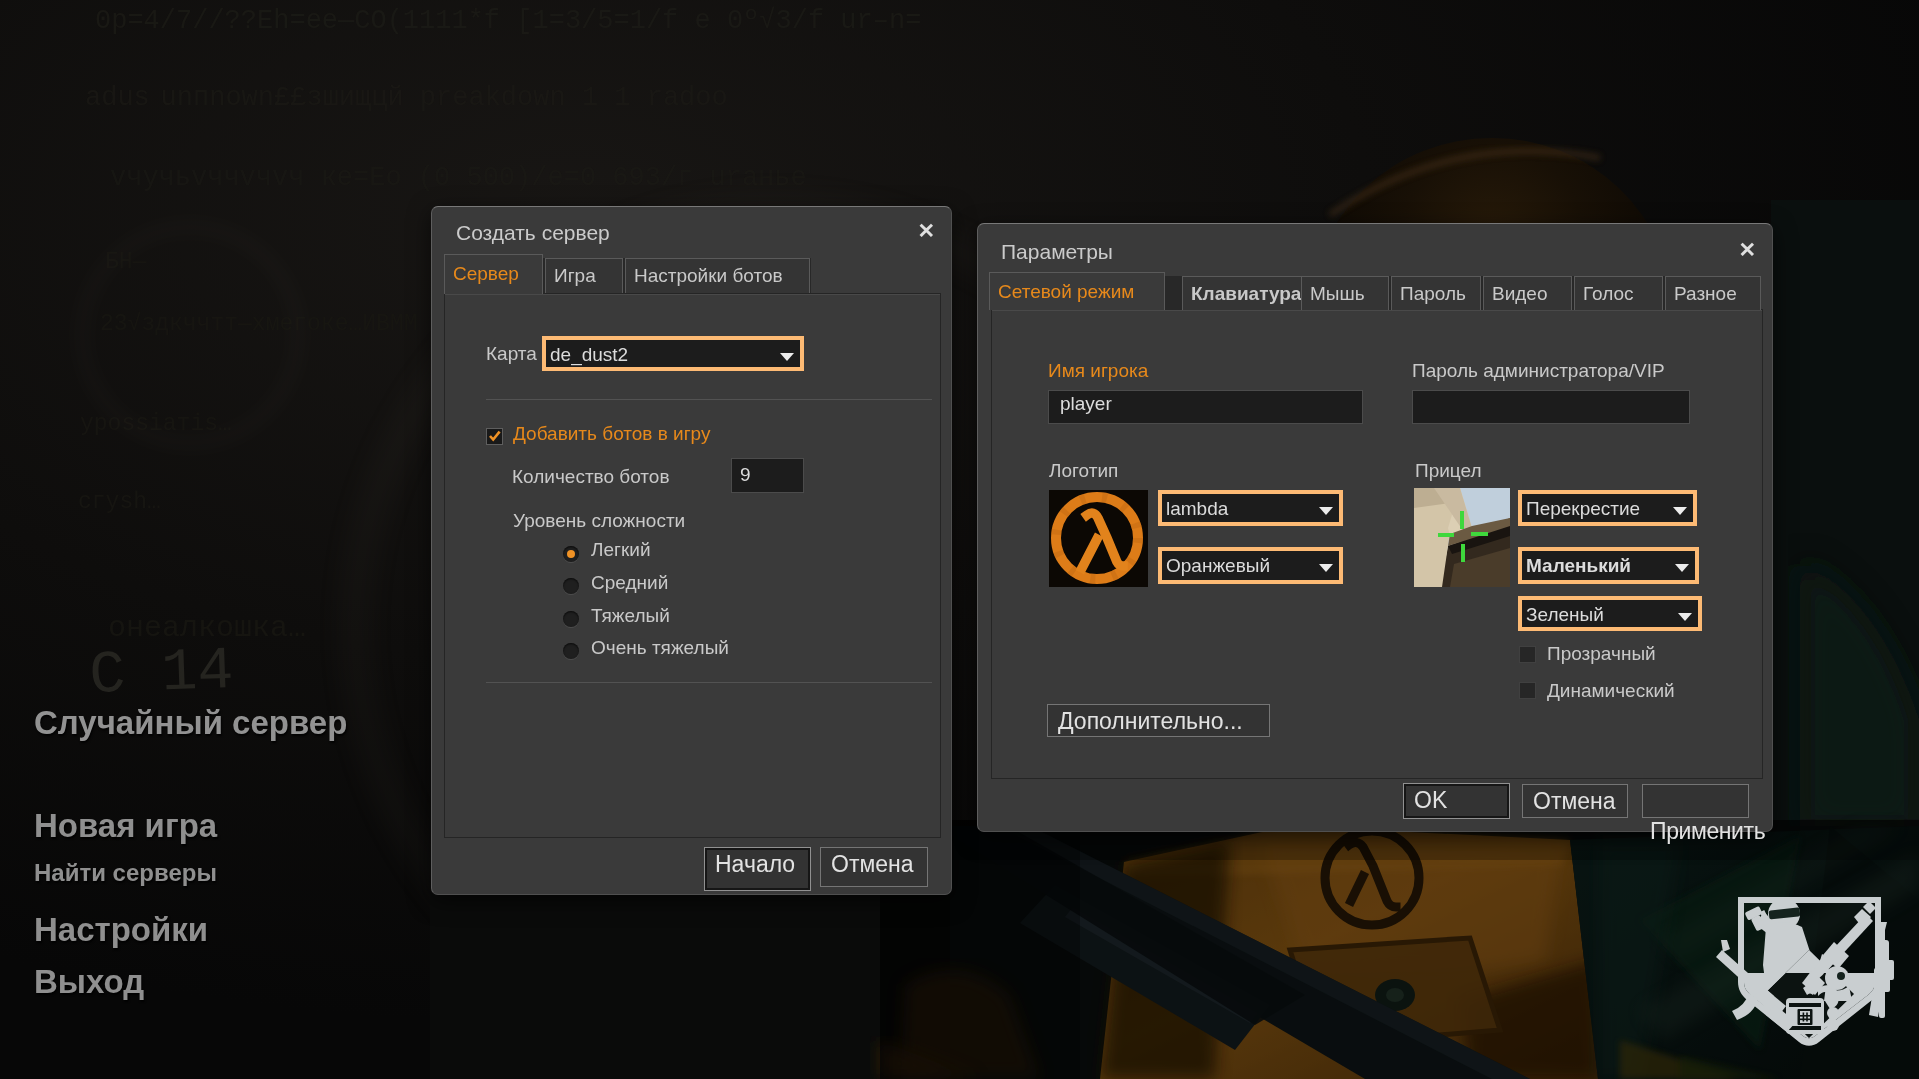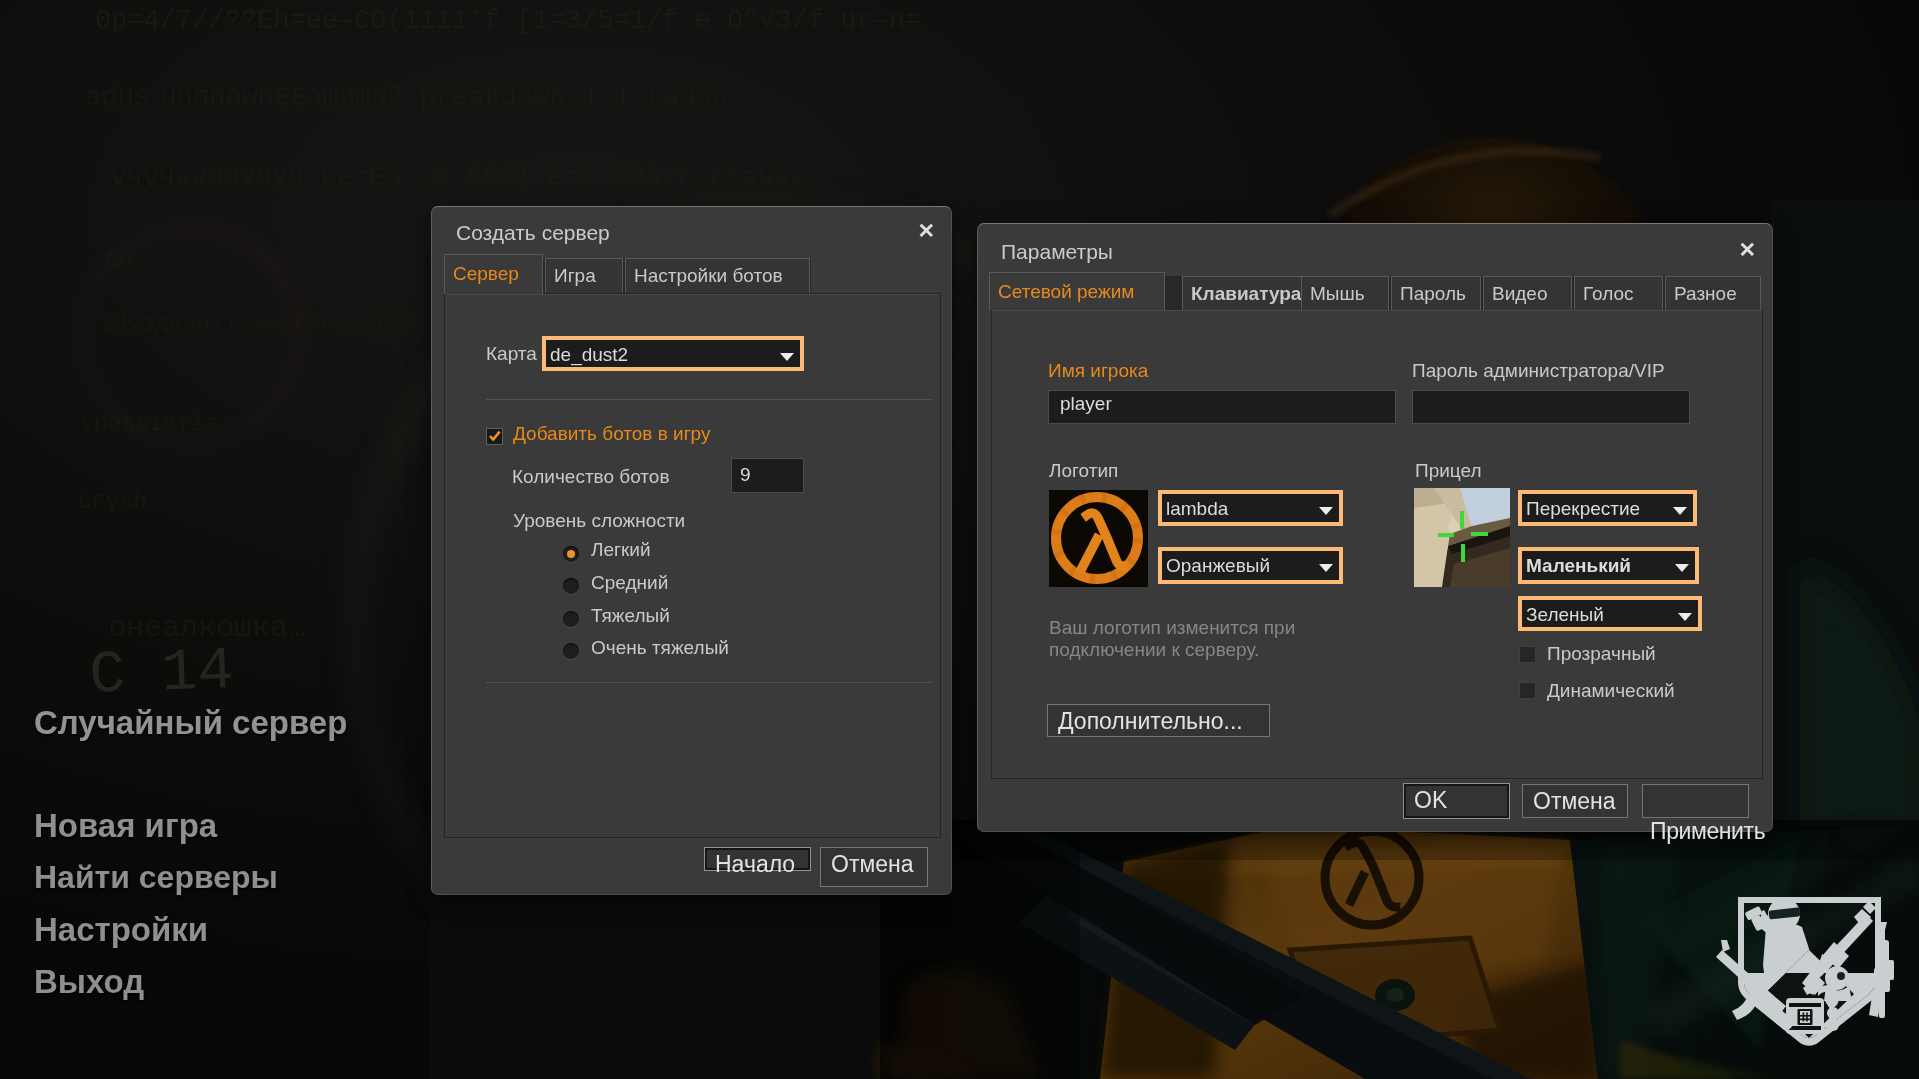--- a/index.html
+++ b/index.html
@@ -215,21 +215,21 @@
   <rect x="214" y="98" width="16" height="24" rx="2"></rect>
   <path d="M213,120 L223,120 L218,147 L209,145 Z"></path>
   <rect x="226" y="90" width="8" height="20" rx="2"></rect>
   <path d="M217,52 L227,52 L225,60 L219,60 Z"></path>
  </g>
  <circle cx="181" cy="106" r="4" fill="#15231e"></circle>
 </svg>
 
 <div class="menu" style="top:704px;font-size:33px;color:#929292;">Случайный сервер</div>
 <div class="menu" style="top:807px;font-size:33px;">Новая игра</div>
-<div class="menu" style="top:859px;font-size:32px;">Найти серверы</div>
+<div class="menu" style="top:859px;font-size:24px;">Найти серверы</div>
 <div class="menu" style="top:911px;font-size:33px;">Настройки</div>
 <div class="menu" style="top:963px;font-size:33px;">Выход</div>
 
 <div class="dlg" style="left:431px;top:206px;width:519px;height:687px;">
  <div class="dtitle">Создать сервер</div>
  <div class="dclose" style="right:16px;top:12px;">✕</div>
  <div class="panel" style="left:12px;top:86px;width:495px;height:543px;"></div>
  <div style="position:absolute;left:12px;top:51px;width:367px;height:35px;background:#282828;"></div>
  <div class="tab act" style="left:12px;top:47px;width:99px;height:40px;">
         <span>Сервер</span>
@@ -261,21 +261,21 @@
  <div class="radio sel" style="left:131px;top:339px;"></div>
  <div class="lbl" style="left:159px;top:332px;">Легкий</div>
  <div class="radio" style="left:131px;top:371px;"></div>
  <div class="lbl" style="left:159px;top:365px;">Средний</div>
  <div class="radio" style="left:131px;top:404px;"></div>
  <div class="lbl" style="left:159px;top:398px;">Тяжелый</div>
  <div class="radio" style="left:131px;top:436px;"></div>
  <div class="lbl" style="left:159px;top:430px;">Очень тяжелый</div>
  <div class="sep" style="left:54px;top:475px;width:446px;"></div>
 
- <div class="btn def" style="left:272px;top:640px;width:107px;height:24px;">
+ <div class="btn def" style="left:272px;top:640px;width:107px;height:44px;">
         <i>Начало</i>
       </div>
  <div class="btn" style="left:388px;top:640px;width:108px;height:40px;">
         <i>Отмена</i>
       </div>
 </div>
 
 <div class="dlg" style="left:977px;top:223px;width:794px;height:607px;">
  <div class="dtitle" style="left:23px;top:16px;">Параметры</div>
  <div class="dclose" style="right:16px;top:14px;">✕</div>
@@ -297,21 +297,21 @@
         <span>Видео</span>
       </div>
  <div class="tab" style="left:596px;top:52px;width:89px;height:34px;">
         <span>Голос</span>
       </div>
  <div class="tab" style="left:687px;top:52px;width:96px;height:34px;">
         <span>Разное</span>
       </div>
 
  <div class="olbl" style="left:70px;top:136px;">Имя игрока</div>
- <div class="inp" style="left:70px;top:166px;width:348px;height:34px;">
+ <div class="inp" style="left:70px;top:166px;width:315px;height:34px;">
         <i>player</i>
       </div>
  <div class="lbl" style="left:434px;top:136px;">Пароль администратора/VIP</div>
  <div class="inp" style="left:434px;top:166px;width:278px;height:34px;"></div>
  <div class="lbl" style="left:71px;top:236px;">Логотип</div>
 
  <svg class="abs" width="99" height="97" viewBox="0 0 99 97" style="left:71px;top:266px;">
   <rect width="99" height="97" fill="#0c0804"></rect>
   <circle cx="48" cy="48" r="41" fill="none" stroke="#dd7c18" stroke-width="10"></circle>
   <circle cx="48" cy="48" r="41" fill="none" stroke="#b26010" stroke-width="10" stroke-dasharray="5 17" opacity=".3"></circle>
@@ -354,21 +354,20 @@
         <b></b>
       </div>
  <div class="drop" style="left:540px;top:372px;width:184px;height:35px;padding-left:42px;">
         <i>Зеленый</i>
         <b></b>
       </div>
  <div class="cb2" style="left:541px;top:422px;"></div>
  <div class="lbl" style="left:569px;top:419px;">Прозрачный</div>
  <div class="cb2" style="left:541px;top:458px;"></div>
  <div class="lbl" style="left:569px;top:456px;">Динамический</div>
- <div class="lbl" style="left:71px;top:393px;color:#868686;line-height:22px;">Ваш логотип изменится при<br>подключении к серверу.</div>
  <div class="btn" style="left:69px;top:480px;width:223px;height:33px;">
         <i>Дополнительно...</i>
       </div>
 
  <div class="btn def" style="left:425px;top:559px;width:107px;height:36px;">
         <i>OK</i>
       </div>
  <div class="btn" style="left:544px;top:560px;width:106px;height:34px;">
         <i>Отмена</i>
       </div>

